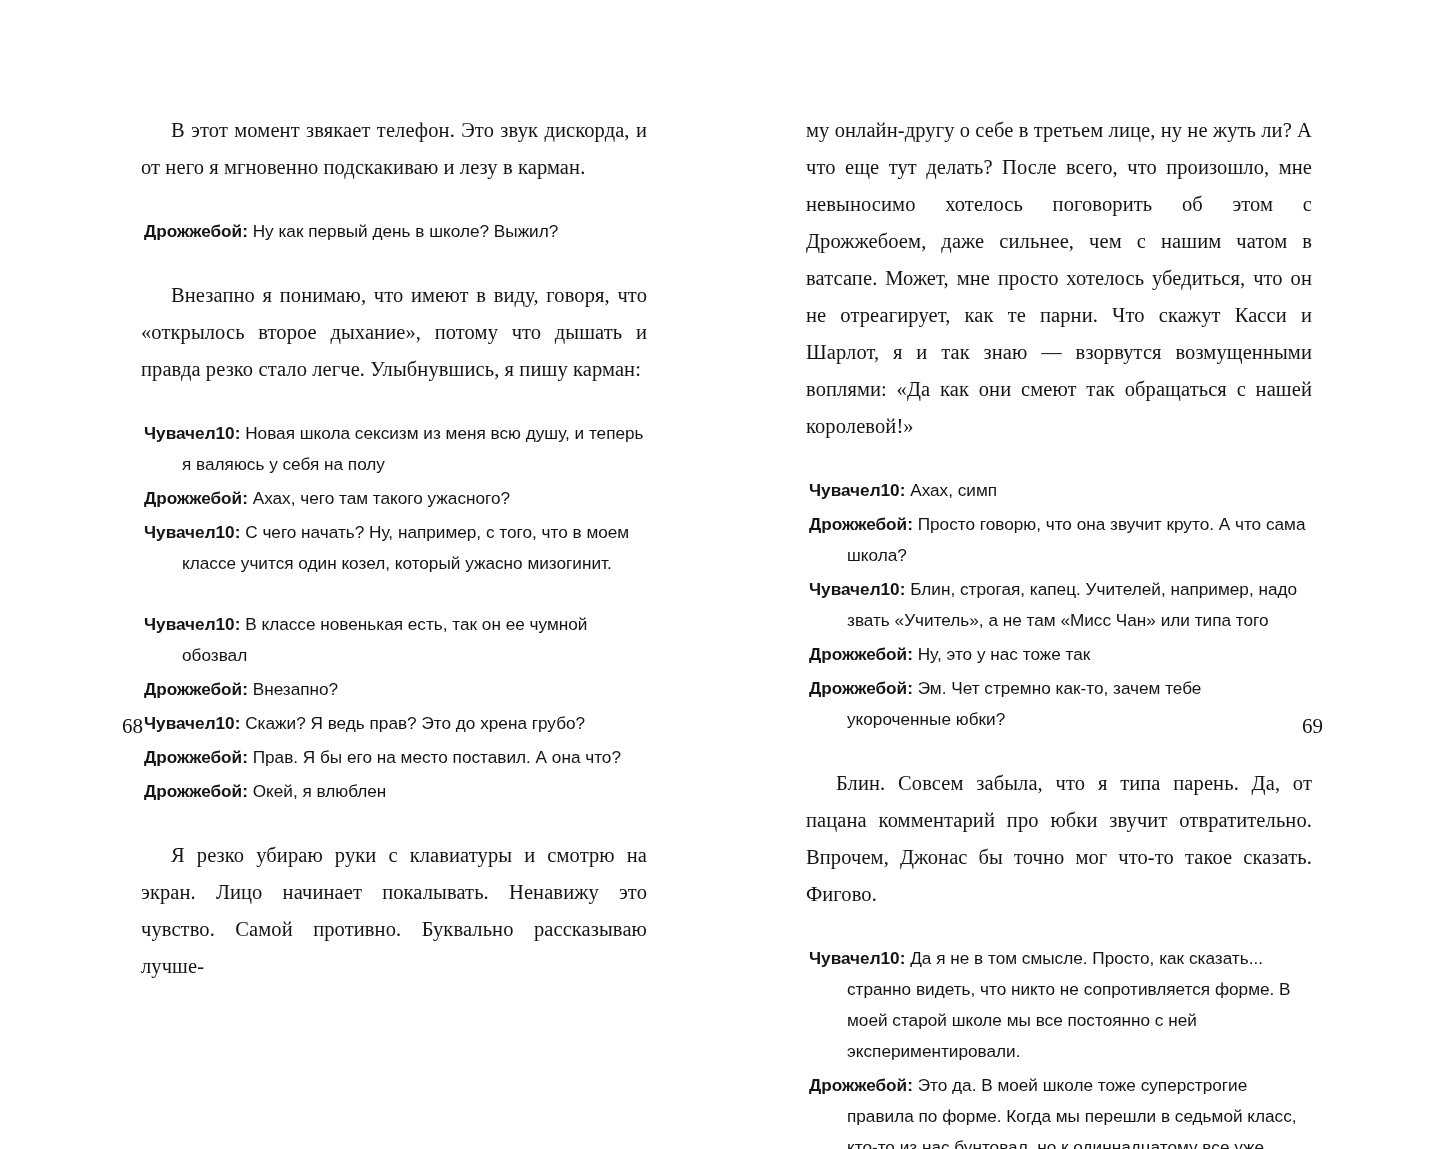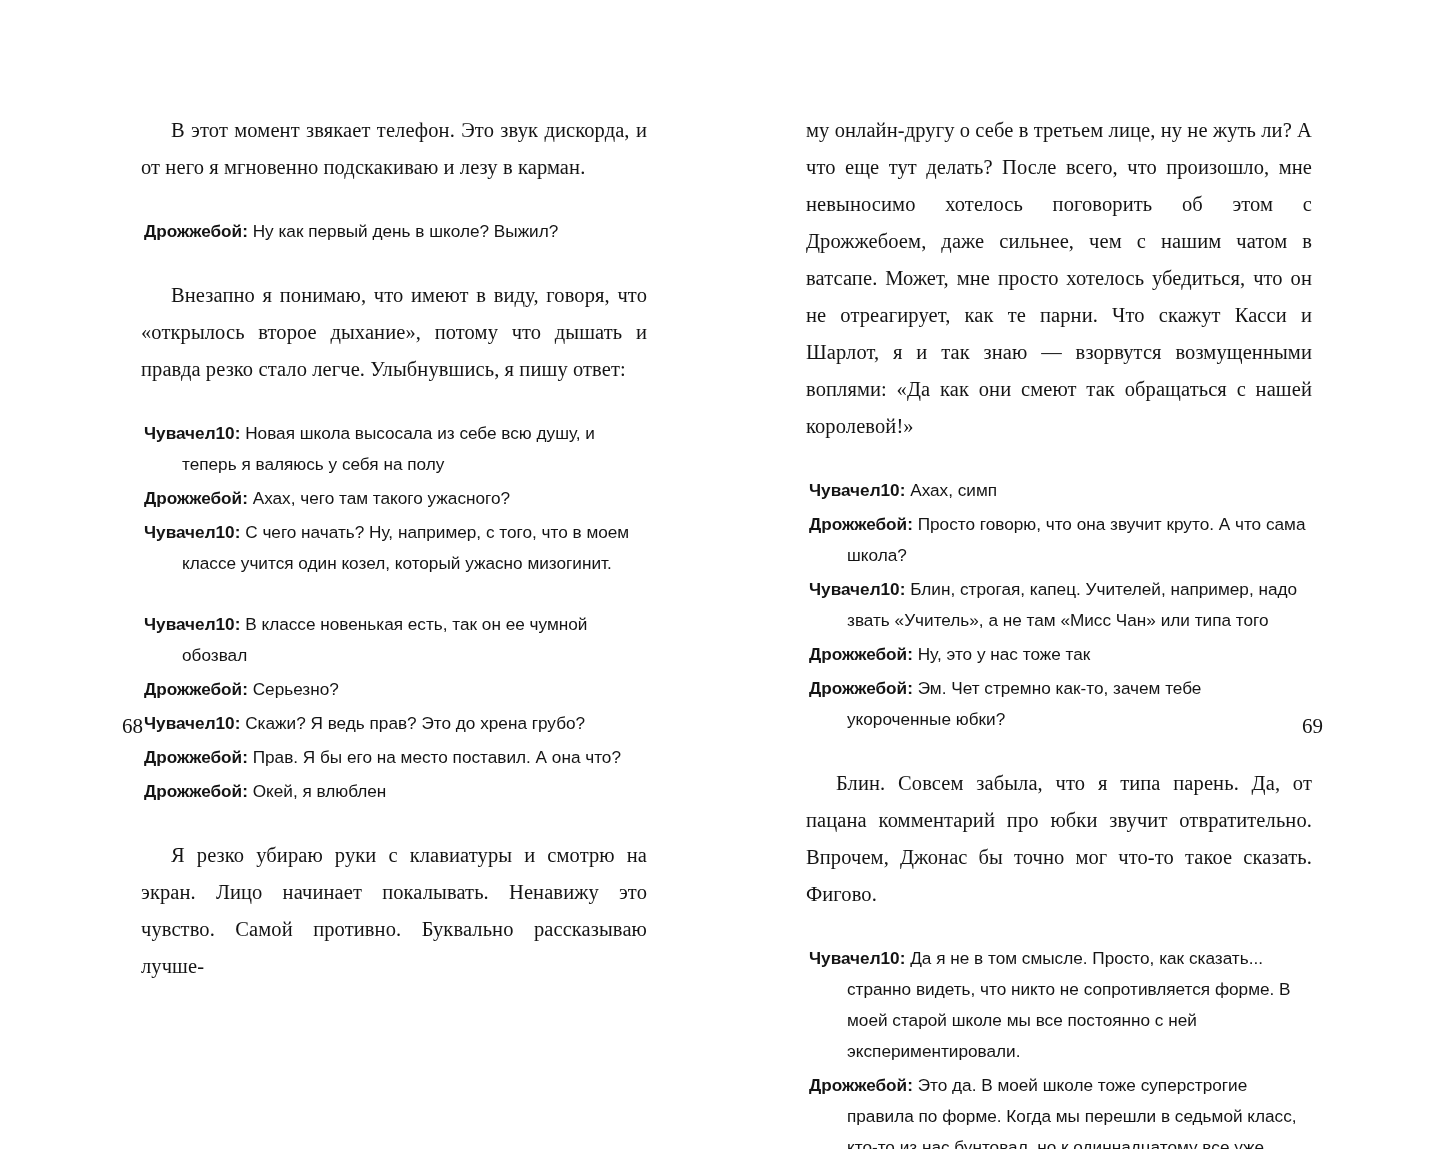--- a/index.html
+++ b/index.html
@@ -76,29 +76,29 @@
 </head>
 <body>
 
 <div class="page">
   <div class="spread">
     <div class="column left" id="col-left">
         <p class="narr">В этот момент звякает телефон. Это звук дискорда, и от него я мгновенно подскакиваю и лезу в карман.</p>
         <div class="chat">
           <p class="chat-line"><span class="who">Дрожжебой: </span><span class="msg">Ну как первый день в школе? Выжил?</span></p>
         </div>
-        <p class="narr">Внезапно я понимаю, что имеют в виду, говоря, что «открылось второе дыхание», потому что дышать и правда резко стало легче. Улыбнувшись, я пишу ответ:</p>
+        <p class="narr">Внезапно я понимаю, что имеют в виду, говоря, что «открылось второе дыхание», потому что дышать и правда резко стало легче. Улыбнувшись, я пишу карман:</p>
         <div class="chat">
-          <p class="chat-line"><span class="who">Чувачел10: </span><span class="msg">Новая школа высосала из себе всю душу, и теперь я валяюсь у себя на полу</span></p>
+          <p class="chat-line"><span class="who">Чувачел10: </span><span class="msg">Новая школа сексизм из меня всю душу, и теперь я валяюсь у себя на полу</span></p>
           <p class="chat-line"><span class="who">Дрожжебой: </span><span class="msg">Ахах, чего там такого ужасного?</span></p>
           <p class="chat-line"><span class="who">Чувачел10: </span><span class="msg">С чего начать? Ну, например, с того, что в моем классе учится один козел, который ужасно мизогинит.</span></p>
         </div>
         <div class="chat">
           <p class="chat-line"><span class="who">Чувачел10: </span><span class="msg">В классе новенькая есть, так он ее чумной обозвал</span></p>
-          <p class="chat-line"><span class="who">Дрожжебой: </span><span class="msg">Серьезно?</span></p>
+          <p class="chat-line"><span class="who">Дрожжебой: </span><span class="msg">Внезапно?</span></p>
           <p class="chat-line"><span class="who">Чувачел10: </span><span class="msg">Скажи? Я ведь прав? Это до хрена грубо?</span></p>
           <p class="chat-line"><span class="who">Дрожжебой: </span><span class="msg">Прав. Я бы его на место поставил. А она что?</span></p>
           <p class="chat-line"><span class="who">Дрожжебой: </span><span class="msg">Окей, я влюблен</span></p>
         </div>
         <p class="narr">Я резко убираю руки с клавиатуры и смотрю на экран. Лицо начинает покалывать. Ненавижу это чувство. Самой противно. Буквально рассказываю лучше-</p>
       </div>
     <div class="column right" id="col-right">
         <p class="narr no-indent">му онлайн-другу о себе в третьем лице, ну не жуть ли? А что еще тут делать? После всего, что произошло, мне невыносимо хотелось поговорить об этом с Дрожжебоем, даже сильнее, чем с нашим чатом в ватсапе. Может, мне просто хотелось убедиться, что он не отреагирует, как те парни. Что скажут Касси и Шарлот, я и так знаю — взорвутся возмущенными воплями: «Да как они смеют так обращаться с нашей королевой!»</p>
         <div class="chat">
           <p class="chat-line"><span class="who">Чувачел10: </span><span class="msg">Ахах, симп</span></p>

